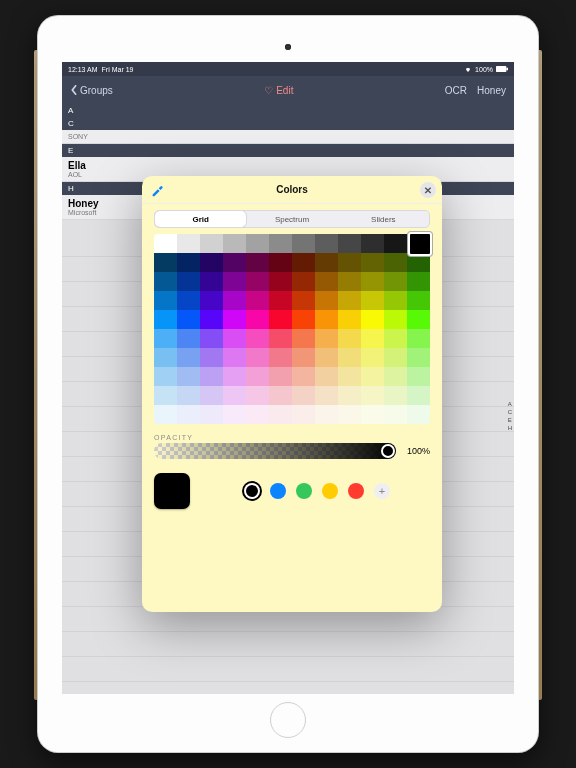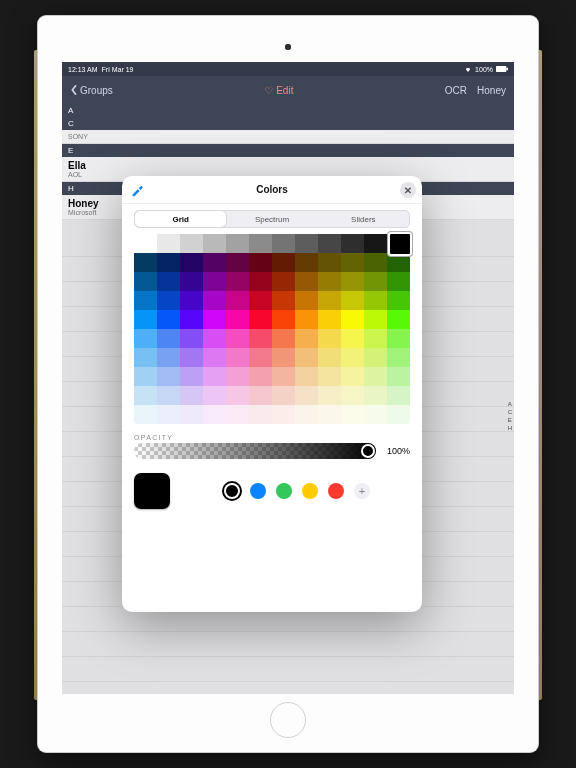--- a/index.html
+++ b/index.html
@@ -2,21 +2,21 @@
 <html><head>
 <meta charset="utf-8">
 <style>
   * { box-sizing: border-box; margin: 0; padding: 0; }
   html, body { width: 576px; height: 768px; overflow: hidden; font-family: -apple-system, "Helvetica Neue", Arial, sans-serif; }
   body { background: #1a1a1a; }
 
   
   .device {
     position: absolute; left: 38px; top: 16px; width: 500px; height: 736px;
-    background: #fdfdfd; border-radius: 8px;
+    background: #fdfdfd; border-radius: 20px;
     box-shadow: 0 0 0 1px #ccc, 0 8px 28px rgba(0,0,0,0.6);
   }
   .gold-side-l { position:absolute; left:34px; top:50px; width:4px; height:650px;
     background: linear-gradient(#e9cfa0,#c9a86b); border-radius:2px 0 0 2px; }
   .gold-side-r { position:absolute; right:34px; top:50px; width:4px; height:650px;
     background: linear-gradient(#e9cfa0,#c9a86b); border-radius:0 2px 2px 0; }
   .camera { position:absolute; top:28px; left:50%; width:6px; height:6px; margin-left:-3px;
     border-radius:50%; background:#333; box-shadow:inset 0 0 2px #000; }
   .home-btn { position:absolute; bottom:14px; left:50%; width:36px; height:36px; margin-left:-18px;
     border-radius:50%; border:1px solid #d0d0d0; }
@@ -55,22 +55,22 @@
 
   .lines-area { position:absolute; left:0; right:0; top:170px; bottom:0;
     background:repeating-linear-gradient(to bottom, #e0e0e3 0, #e0e0e3 24px, #d2d2d6 24px, #d2d2d6 25px);
   }
 
   .index-strip { position:absolute; right:2px; top:56%; transform:translateY(-50%);
     display:flex; flex-direction:column; gap:2px; font-size:6px; color:#4a4a4a; }
 
   
   .modal {
-    position:absolute; left:60px; top:114px; width:300px; height:436px;
-    background:#ffffff; border-radius:10px;
+    position:absolute; left:80px; top:114px; width:300px; height:436px;
+    background:#fef9c3; border-radius:10px;
     box-shadow:0 14px 50px rgba(0,0,0,0.35);
     overflow:hidden;
   }
   .modal-head { position:relative; height:28px; display:flex; align-items:center;
     justify-content:center; font-size:10px; font-weight:600; color:#111;
     border-bottom:1px solid #eee; }
   .modal-head .eyedrop { position:absolute; left:8px; top:7px; }
   .modal-head .close { position:absolute; right:6px; top:6px; width:16px; height:16px;
     border-radius:50%; background:#e6e6ea; color:#555; font-size:10px;
     display:flex; align-items:center; justify-content:center; cursor:pointer; }

